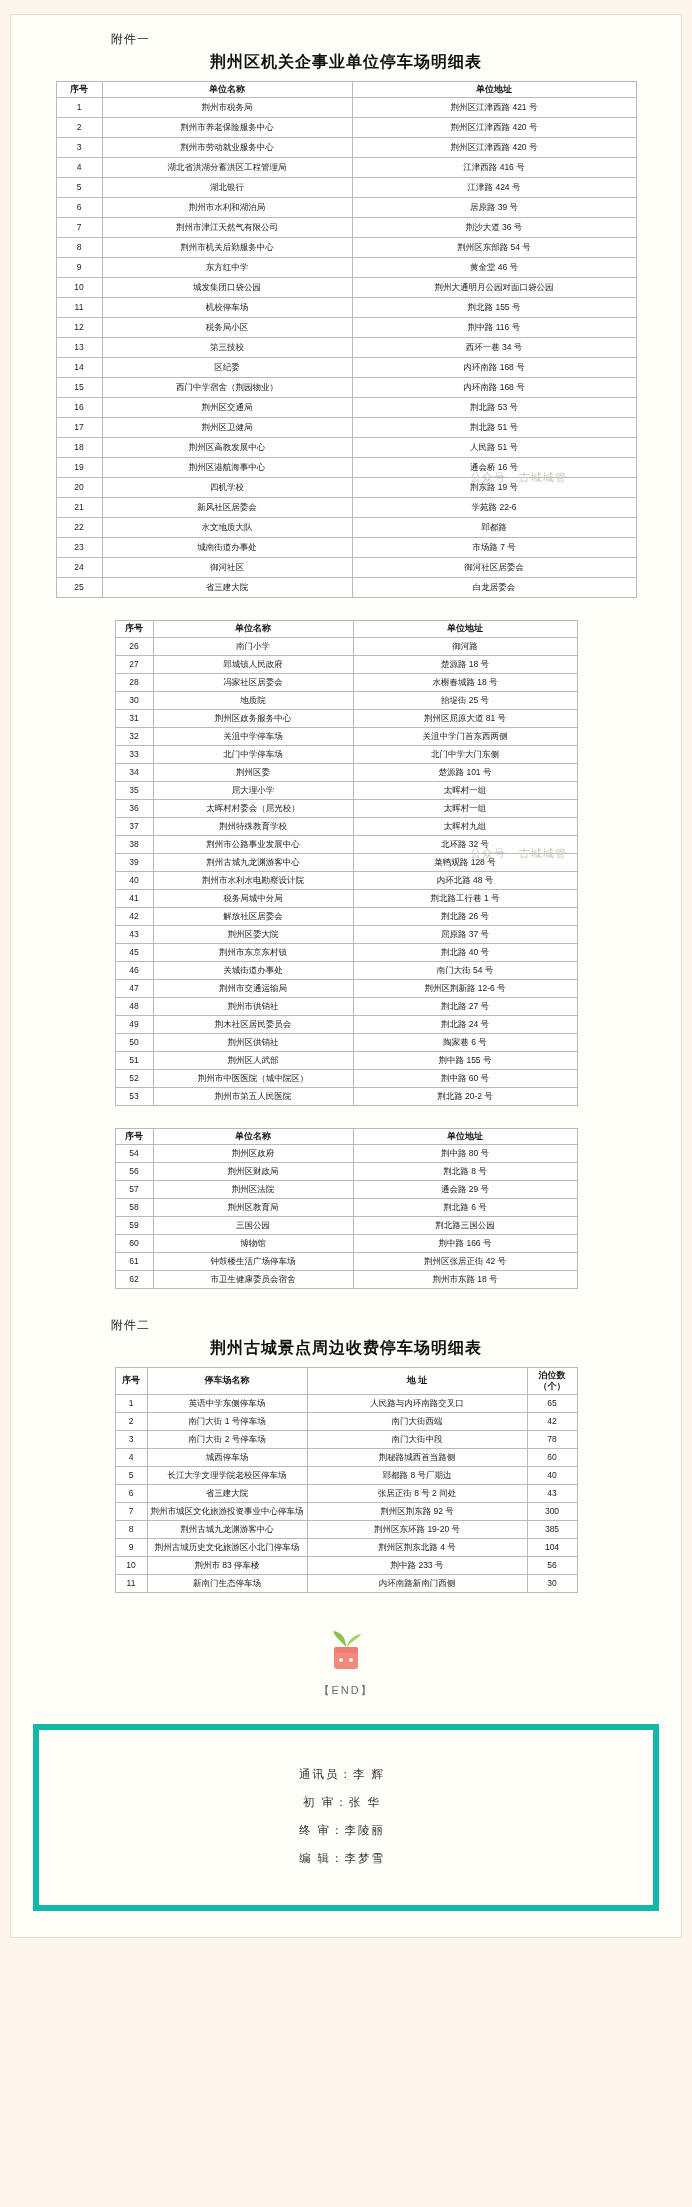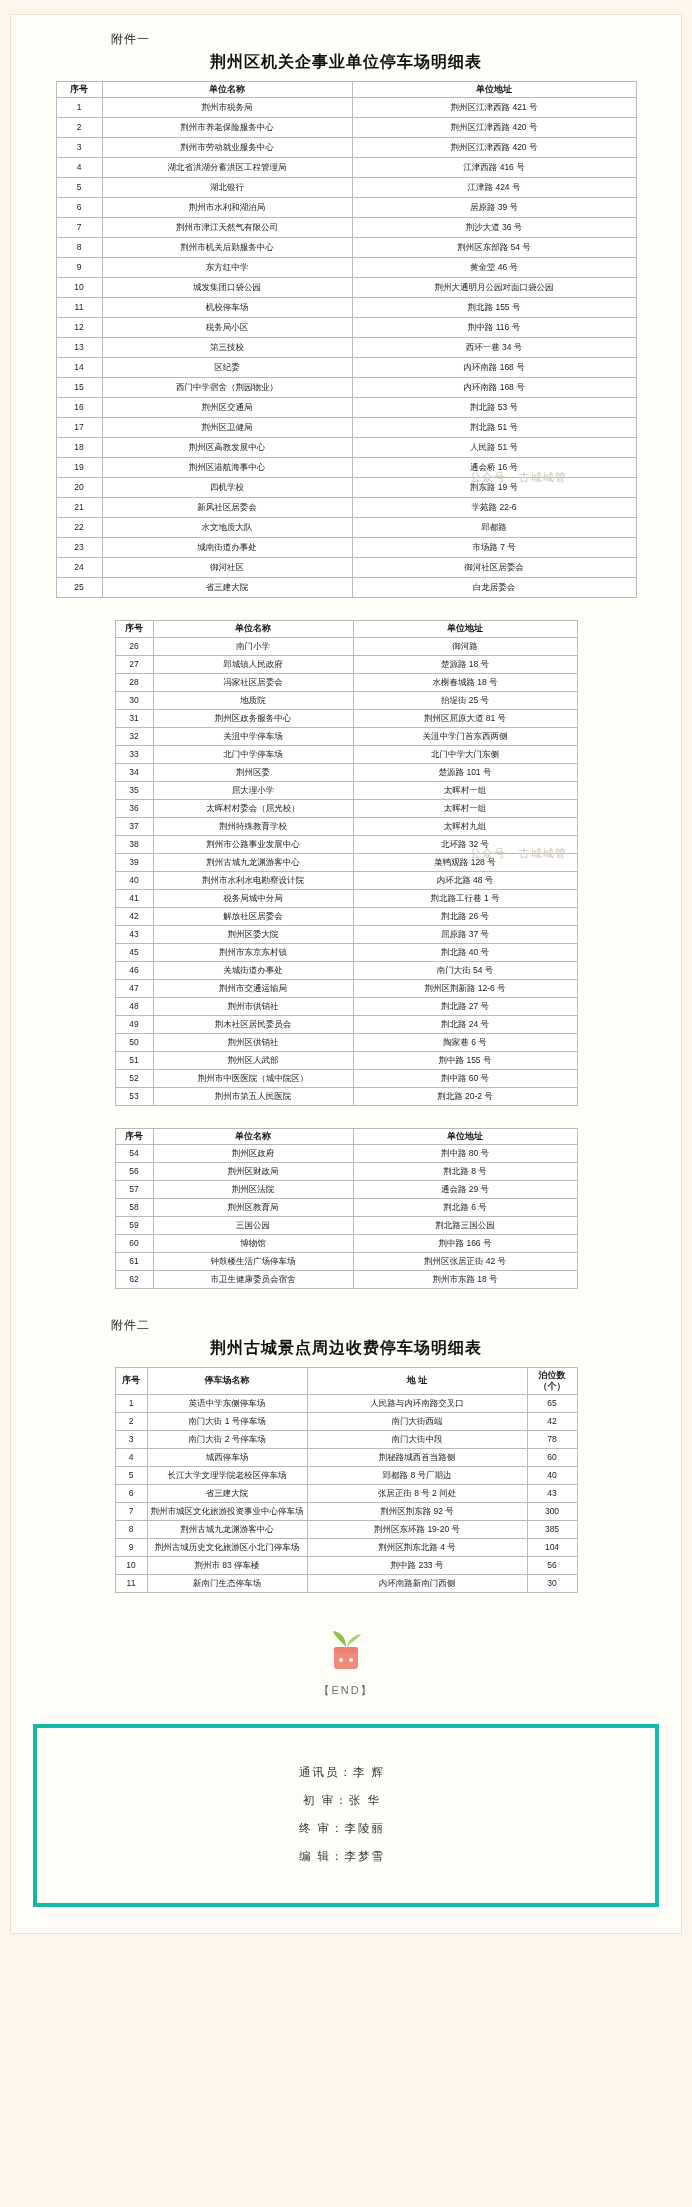--- a/index.html
+++ b/index.html
@@ -101,21 +101,21 @@
     width:42px;height:46px;
     position:relative;
   }
   .end-text{
     font-size:11px;
     color:#6b6b6b;
     letter-spacing:2px;
     margin-top:6px;
   }
   .credits{
-    border:4px solid #14b8a6;
+    border:6px solid #14b8a6;
     background:#fffdf8;
     padding:24px 8px 26px 0;
     margin-top:8px;
   }
   .credit-line{
     text-align:center;
     font-size:11.5px;
     color:#333;
     letter-spacing:2px;
     margin:13px 0;

